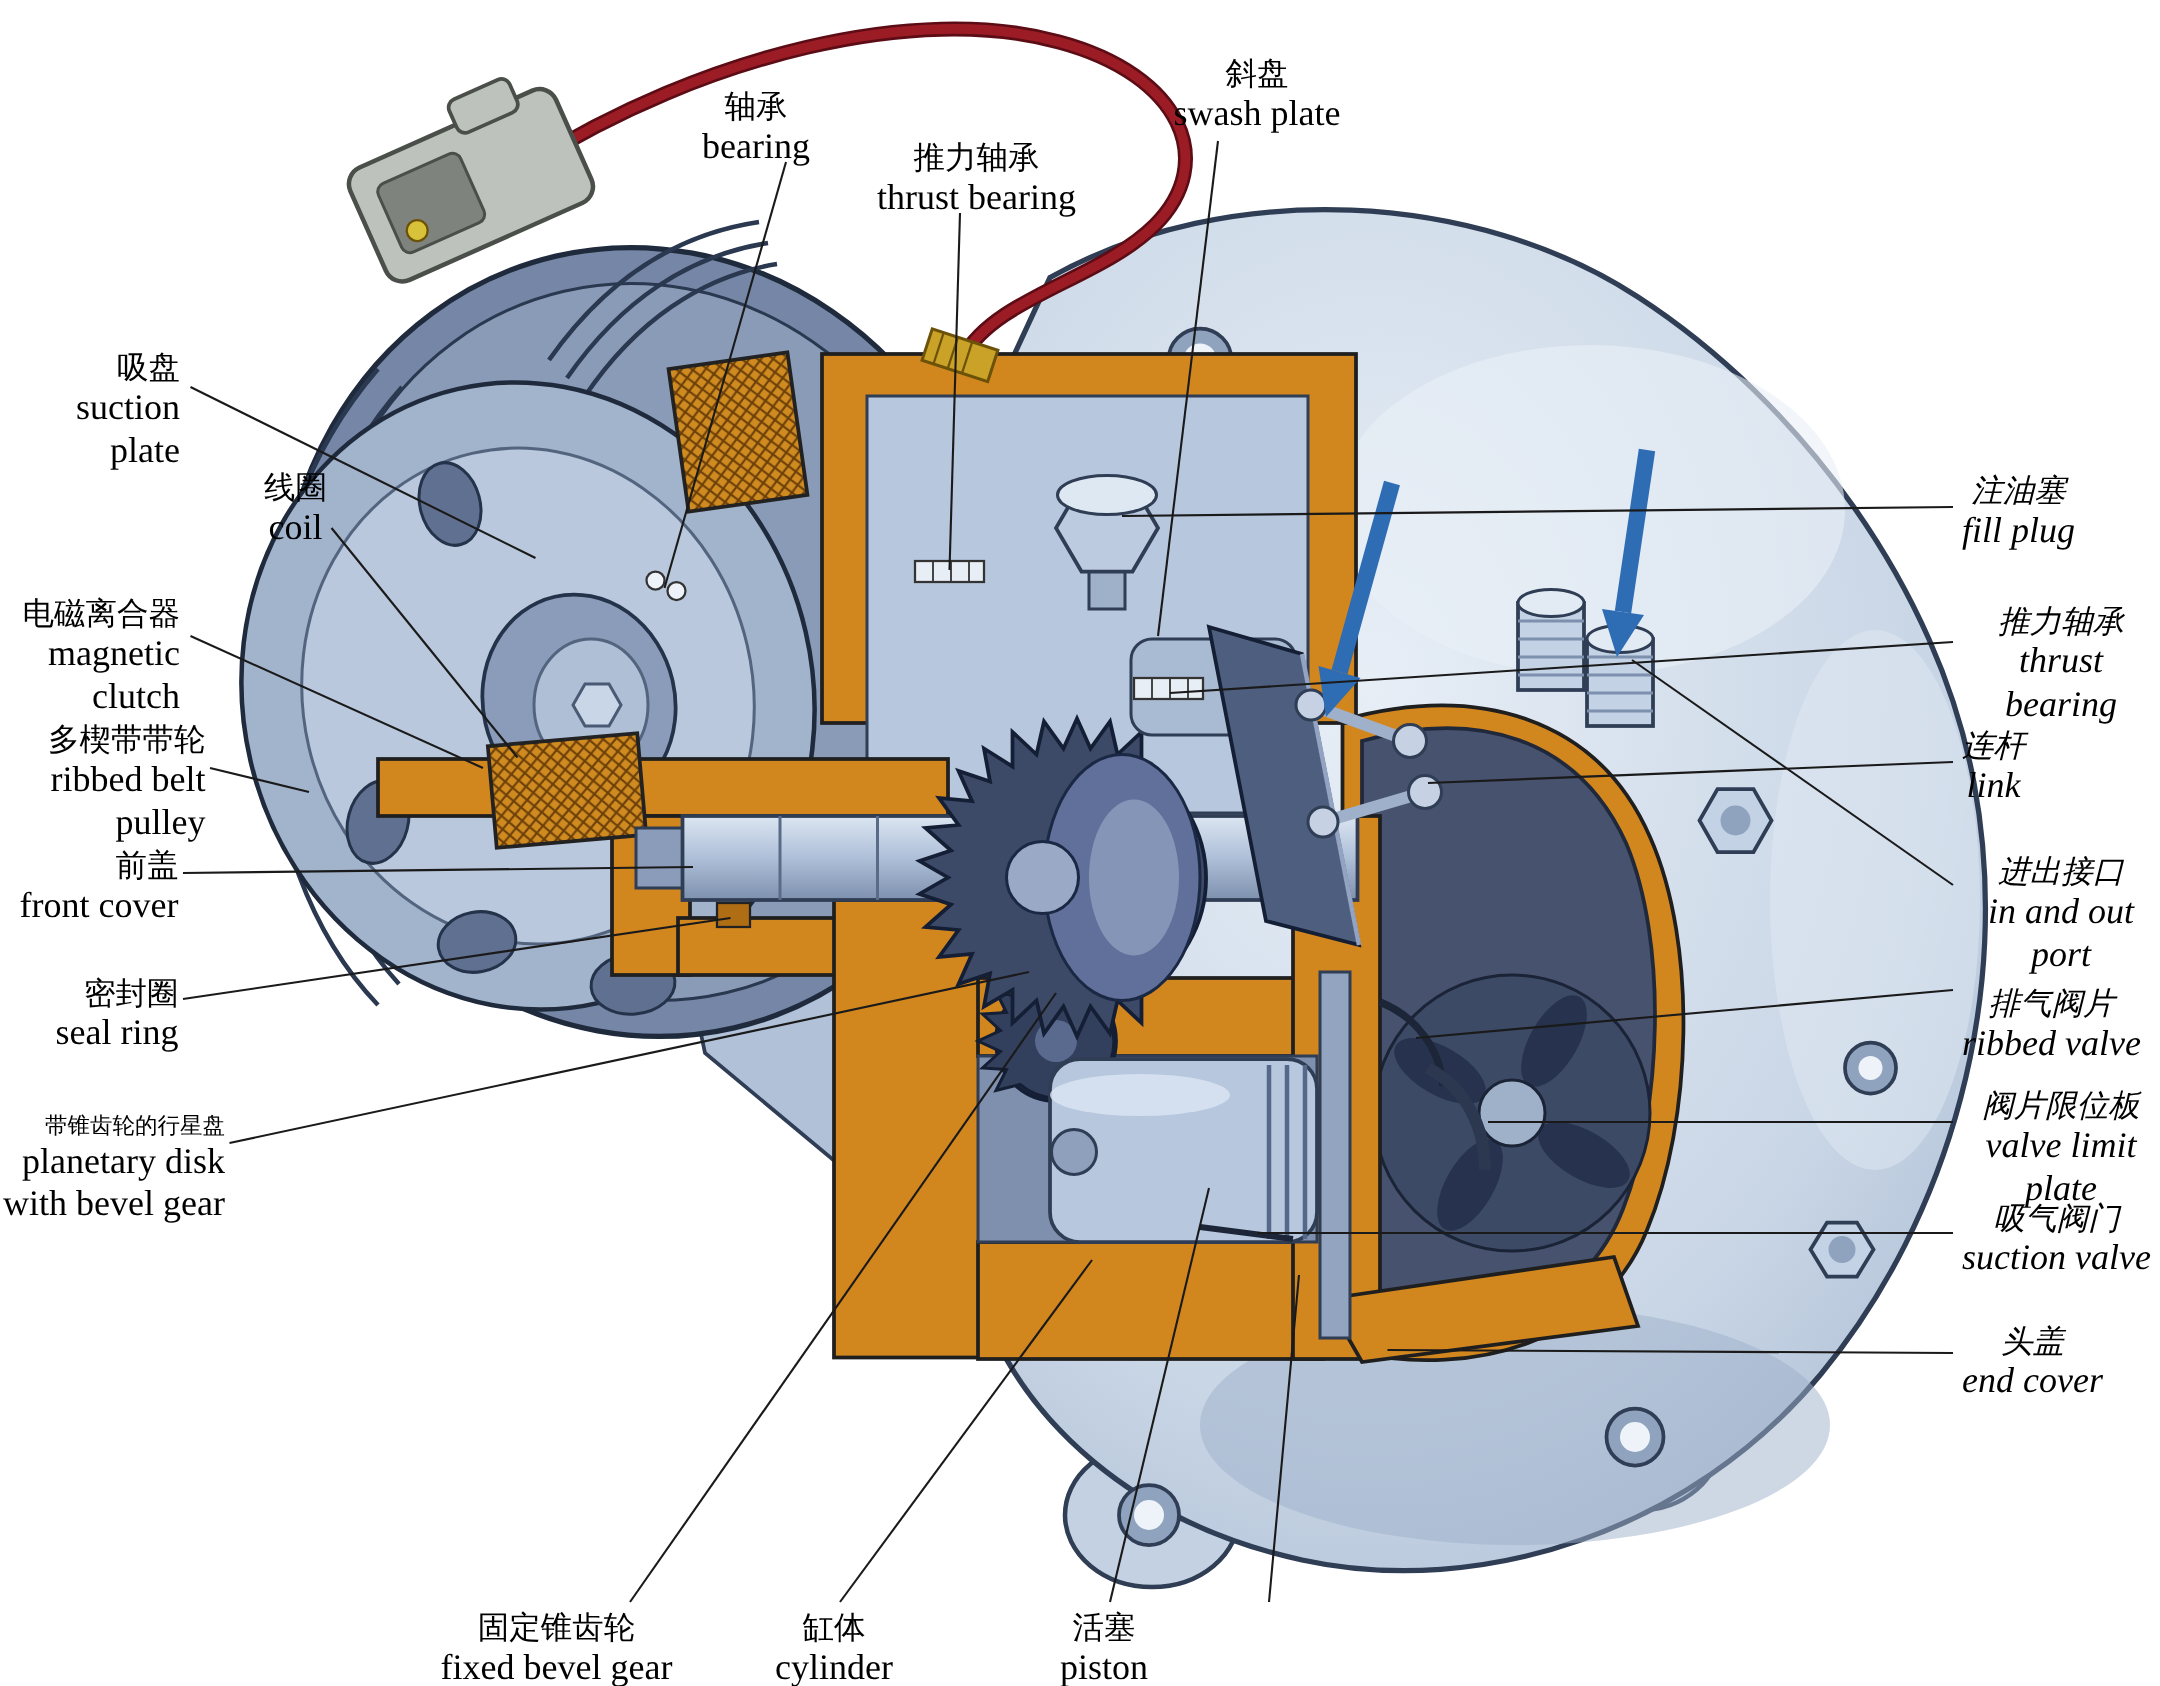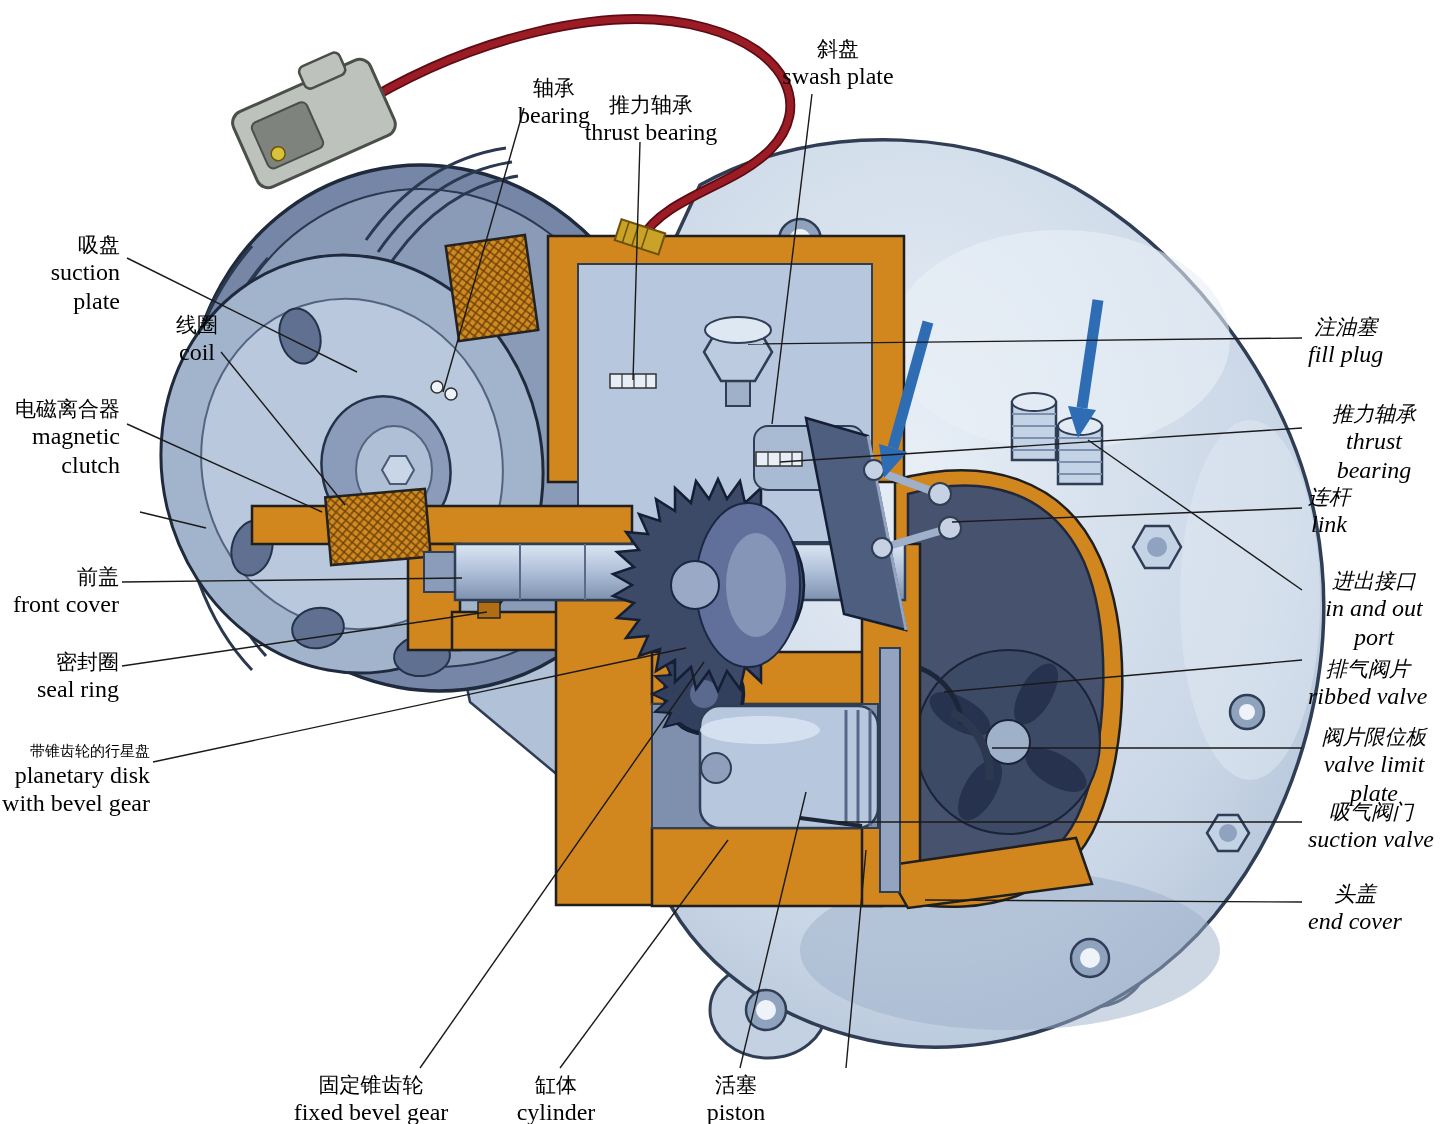--- a/index.html
+++ b/index.html
@@ -262,21 +262,21 @@
       <line x1="1302" y1="748" x2="992" y2="748"></line>
       <line x1="1302" y1="822" x2="838" y2="822"></line>
       <line x1="1302" y1="902" x2="925" y2="900"></line>
       <line x1="420" y1="1068" x2="704" y2="662"></line>
       <line x1="560" y1="1068" x2="728" y2="840"></line>
       <line x1="740" y1="1068" x2="806" y2="792"></line>
       <line x1="846" y1="1068" x2="866" y2="850"></line>
     </g>
   </svg>
 
-  <div class="label c" style="left:554px; top:58px;margin-top:17px;">
+  <div class="label c" style="left:504px; top:58px;">
     <div class="zh">轴承</div>
     <div class="en">bearing</div>
   </div>
 
   <div class="label c" style="left:651px; top:92px;">
     <div class="zh">推力轴承</div>
     <div class="en">thrust bearing</div>
   </div>
 
   <div class="label c" style="left:838px; top:36px;">
@@ -292,20 +292,24 @@
   <div class="label c" style="left:197px; top:312px;">
     <div class="zh">线圈</div>
     <div class="en">coil</div>
   </div>
 
   <div class="label r" style="left:0px; top:396px; width:120px;">
     <div class="zh">电磁离合器</div>
     <div class="en">magnetic clutch</div>
   </div>
 
+  <div class="label r" style="left:0px; top:480px; width:137px;">
+    <div class="zh">多楔带带轮</div>
+    <div class="en">ribbed belt pulley</div>
+  </div>
 
   <div class="label r" style="left:0px; top:564px; width:119px;">
     <div class="zh">前盖</div>
     <div class="en">front cover</div>
   </div>
 
   <div class="label r" style="left:0px; top:649px; width:119px;">
     <div class="zh">密封圈</div>
     <div class="en">seal ring</div>
   </div>

